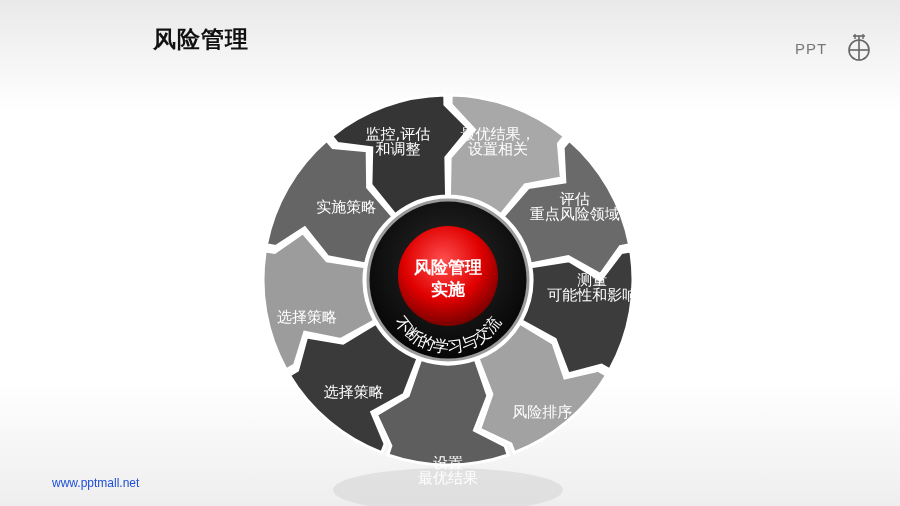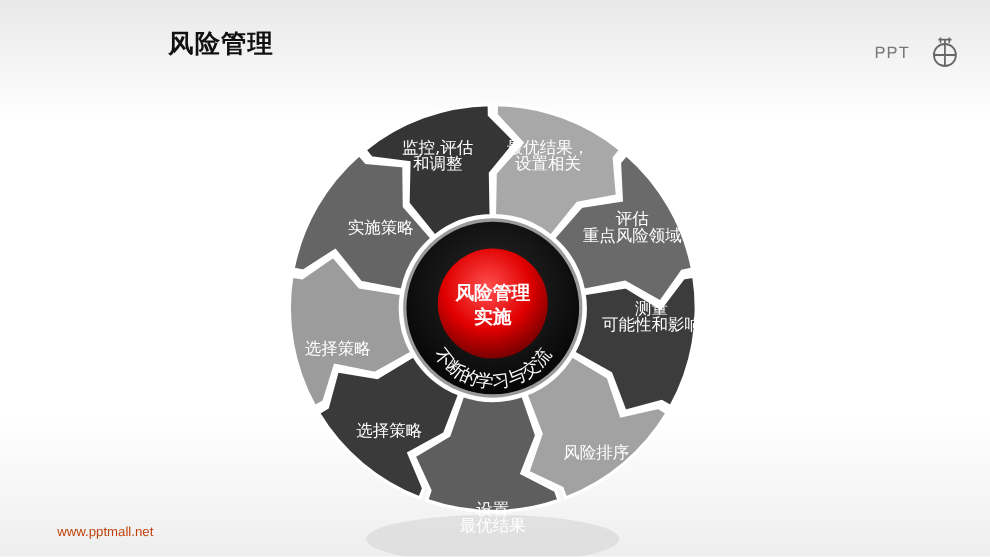--- a/index.html
+++ b/index.html
@@ -2,21 +2,21 @@
 <html><head>
 <meta charset="utf-8">
 <style>
   html,body{margin:0;padding:0;}
   body{width:900px;height:506px;overflow:hidden;position:relative;
     background:linear-gradient(#e9e9e9 0%,#ffffff 22%,#ffffff 75%,#eeeeee 100%);
     font-family:"DejaVu Sans","Liberation Sans",sans-serif;}
   .title{position:absolute;left:153px;top:24px;font-size:23px;font-weight:bold;color:#111;letter-spacing:1px;}
   .logo{position:absolute;left:795px;top:30px;width:80px;height:34px;}
   .logo-text{position:absolute;left:0;top:10px;font-size:15px;color:#777;letter-spacing:1px;font-family:"Liberation Sans",sans-serif;}
-  .footer{position:absolute;left:52px;top:476px;font-size:12px;color:#c2410c;font-family:"Liberation Sans",sans-serif;}
+  .footer{position:absolute;left:52px;top:476px;font-size:12px;color:#1d4ed8;font-family:"Liberation Sans",sans-serif;}
   #wheel{position:absolute;left:0;top:0;}
   .seg-label{position:absolute;width:110px;text-align:center;color:#fff;font-size:15px;line-height:15px;transform:translate(-50%,-50%);white-space:pre-line;}
   .center-text{position:absolute;left:448px;top:278px;transform:translate(-50%,-50%);color:#fff;font-weight:bold;font-size:17px;line-height:22px;text-align:center;white-space:pre-line;}
 </style>
 </head>
 <body>
 
 <div class="title">风险管理</div>
 <div class="logo">
   <span class="logo-text">PPT</span>

